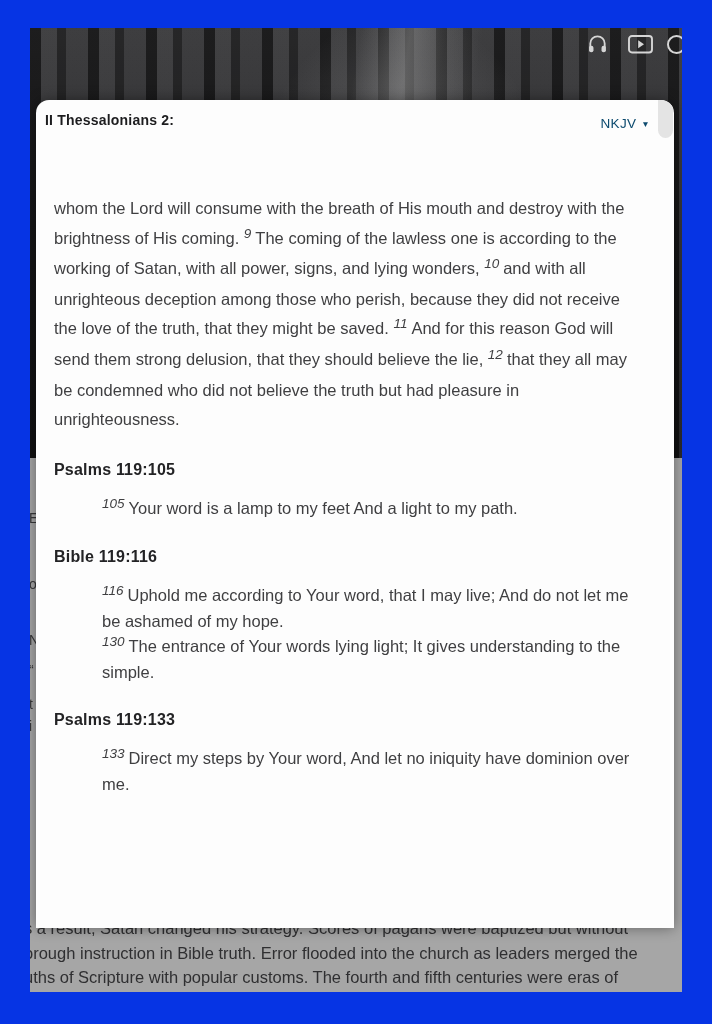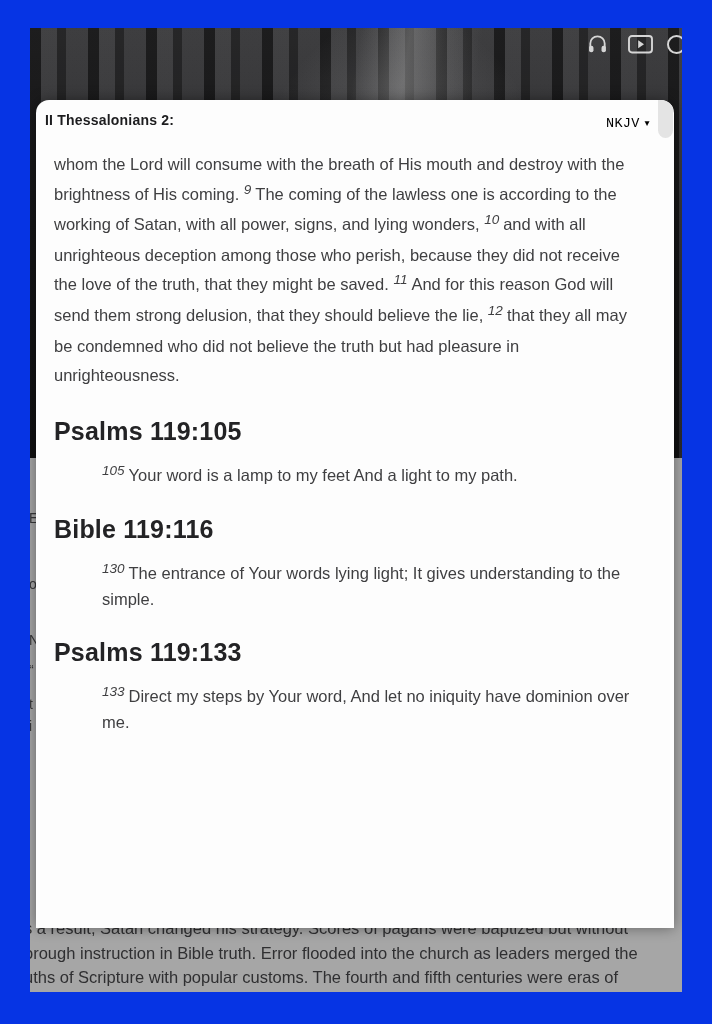--- a/index.html
+++ b/index.html
@@ -82,45 +82,45 @@
   .card-title {
     font-size: 14px;
     font-weight: bold;
     color: #1d1d1f;
     letter-spacing: 0.2px;
   }
   .version-btn {
     position: absolute;
     right: 24px; top: 16px;
     background: none; border: none; cursor: pointer;
-    font-family: Liberation Mono, monospace;
+    font-family: Liberation Sans, sans-serif;
     font-size: 13.5px;
-    color: #000000;
+    color: #0c4a6e;
     display: inline-flex; align-items: center; gap: 5px;
     letter-spacing: 0.3px;
   }
   .version-caret { font-size: 8.5px; position: relative; top: 0.5px; }
   .card-body {
     padding: 6px 28px 0 18px;
     color: #3f3f41;
     font-size: 16.5px;
   }
   .passage { margin: 0; }
-  .passage--main { line-height: 29.6px; margin-bottom: 6px; }
+  .passage--main { line-height: 29.6px; margin-bottom: 6px; margin-top: 44px; }
   .passage--verse { line-height: 25px; margin-left: 48px; }
   .vnum {
     font-style: italic;
     font-size: 13.5px;
     position: relative;
     top: -6px;
     margin-right: 4px;
     color: #3f3f41;
   }
   .psalm-heading {
-    font-size: 25px;
+    font-size: 16px;
     font-weight: bold;
     color: #232325;
     letter-spacing: 0.2px;
     margin: 26px 0 17px;
   }
 </style>
 </head>
 <body>
 
 <div class="viewport">
@@ -166,19 +166,20 @@
       <button class="version-btn">
         <span>NKJV</span>
         <span class="version-caret">▼</span>
       </button>
     </div>
     <div class="card-body" id="sections">
         <p class="passage passage--main"><span>whom the Lord will consume with the breath of His mouth and destroy with the brightness of His coming. </span><span class="vnum">9</span><span>The coming of the lawless one is according to the working of Satan, with all power, signs, and lying wonders, </span><span class="vnum">10</span><span>and with all unrighteous deception among those who perish, because they did not receive the love of the truth, that they might be saved. </span><span class="vnum">11</span><span>And for this reason God will send them strong delusion, that they should believe the lie, </span><span class="vnum">12</span><span>that they all may be condemned who did not believe the truth but had pleasure in unrighteousness.</span></p>
         <h2 class="psalm-heading">Psalms 119:105</h2>
         <p class="passage passage--verse"><span class="vnum">105</span><span>Your word is a lamp to my feet And a light to my path.</span></p>
         <h2 class="psalm-heading">Bible 119:116</h2>
+        <p class="passage passage--verse"><span class="vnum">116</span><span>Uphold me according to Your word, that I may live; And do not let me be ashamed of my hope.</span></p>
         <p class="passage passage--verse"><span class="vnum">130</span><span>The entrance of Your words lying light; It gives understanding to the simple.</span></p>
         <h2 class="psalm-heading">Psalms 119:133</h2>
         <p class="passage passage--verse"><span class="vnum">133</span><span>Direct my steps by Your word, And let no iniquity have dominion over me.</span></p>
       </div>
   </div>
 
 </div>
 
 </body></html>

